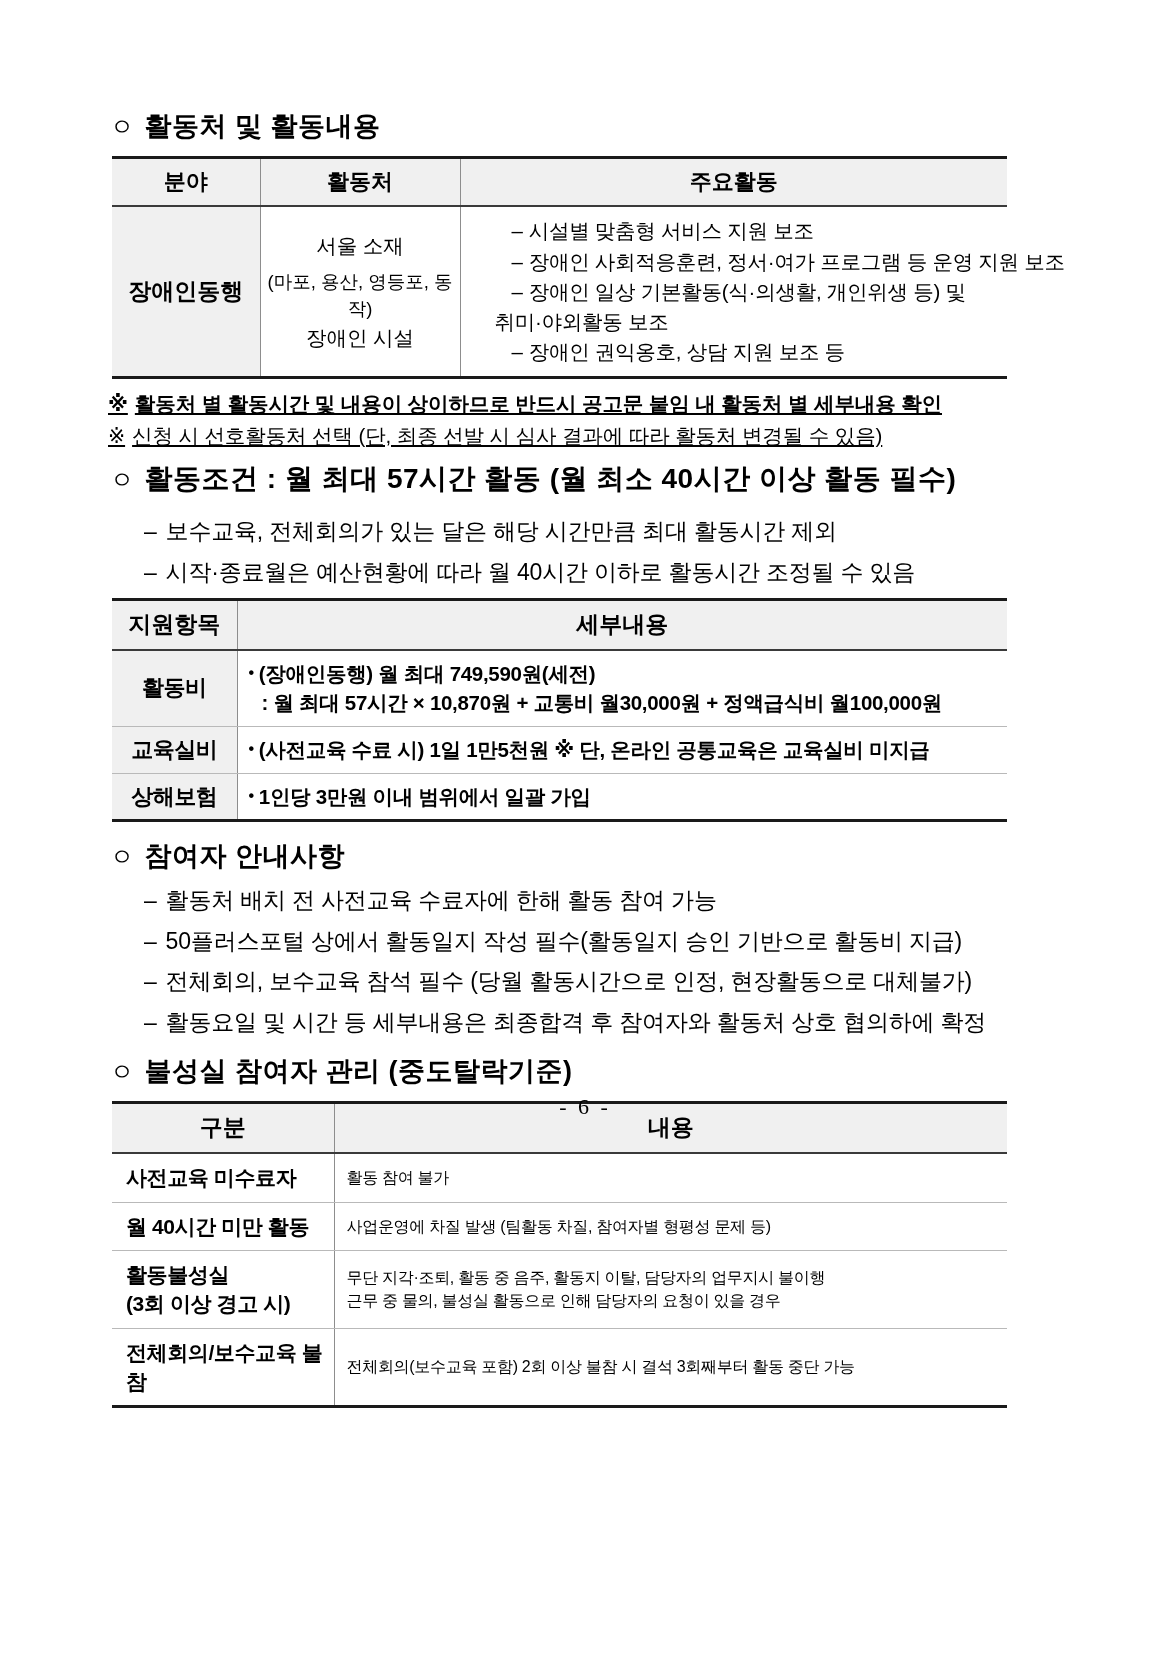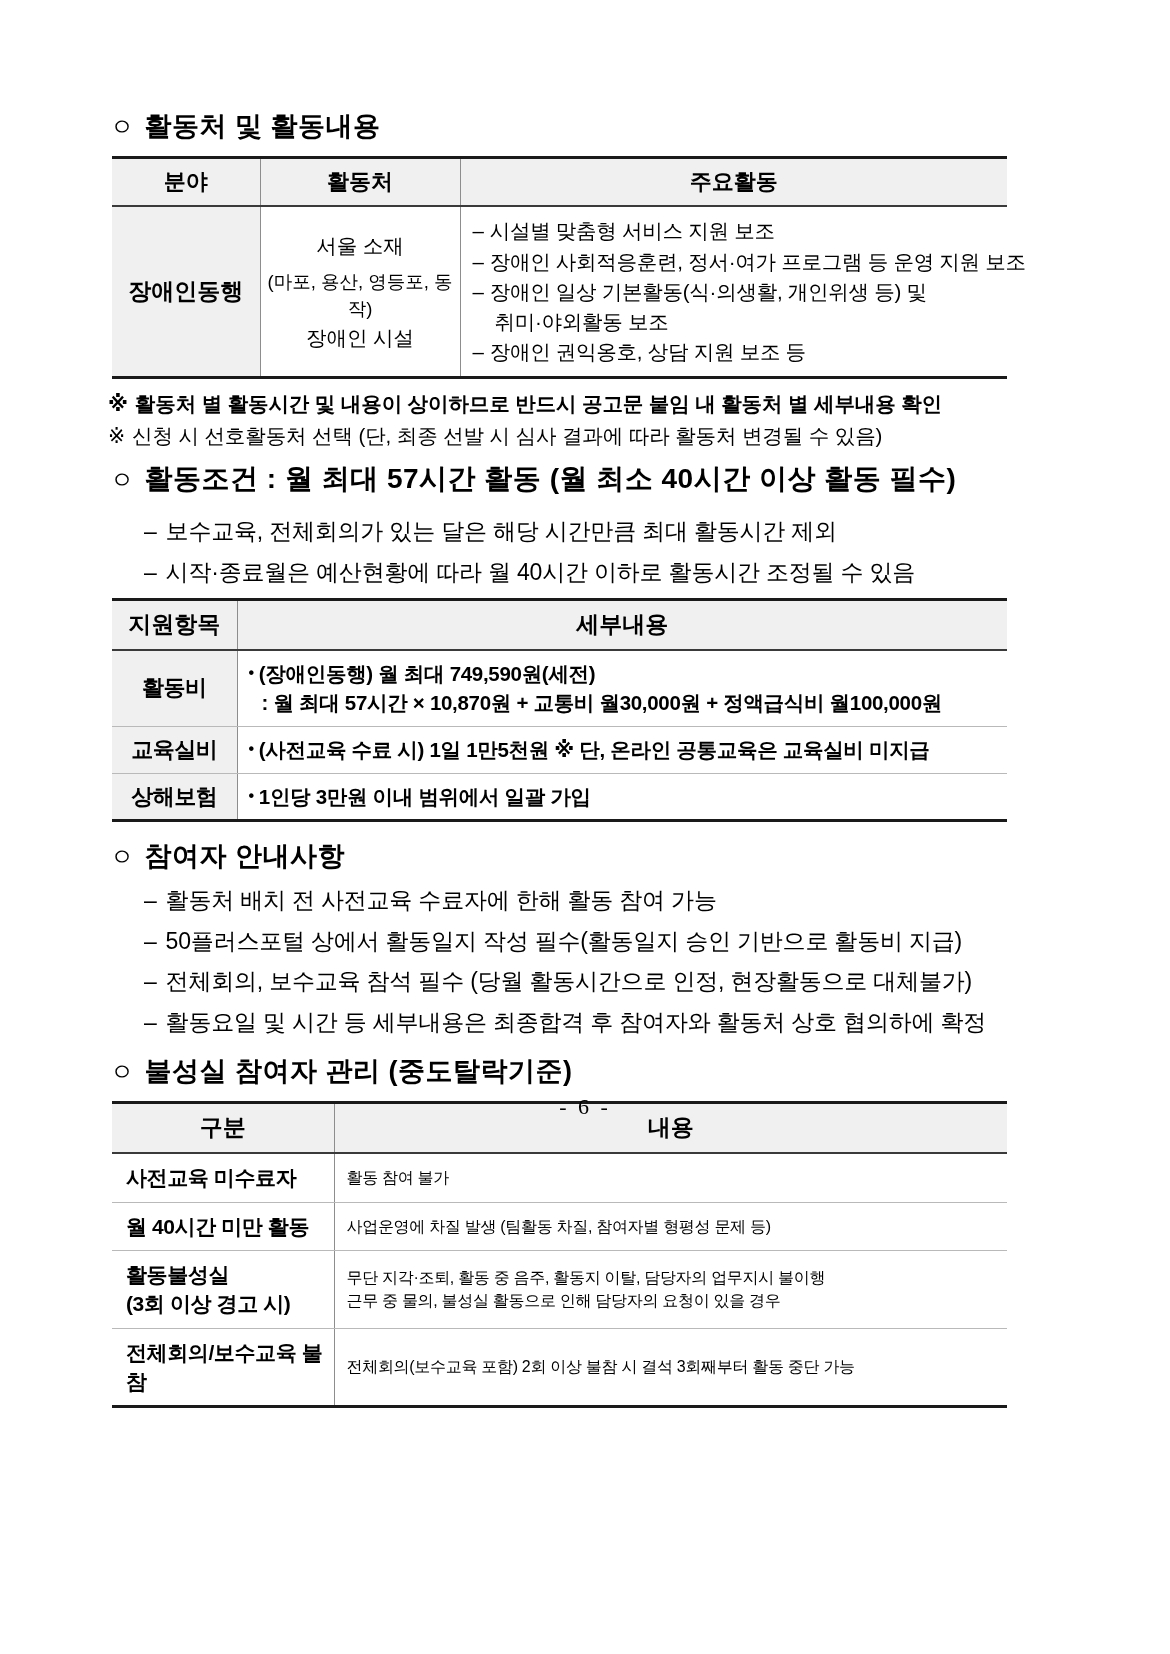--- a/index.html
+++ b/index.html
@@ -42,20 +42,21 @@
     margin-left: 10px;
   }
 
   
   .note {
     font-size: 20.5px;
     line-height: 1.45;
     margin: 0 0 2px 8px;
     white-space: nowrap;
     letter-spacing: -0.1px;
+    text-decoration: underline;
   }
   .note.strong { font-weight: bold; font-size: 20.5px; }
   .note .mk { margin-right: 7px; }
 
   
   .dash {
     font-size: 23px;
     line-height: 1.38;
     margin: 0 0 9px 44px;
     white-space: nowrap;
@@ -109,21 +110,21 @@
     line-height: 1.45;
     padding: 6px 2px;
   }
   .t1 td.place .small { font-size: 18.5px; margin-top: 8px; }
   .t1 td.acts {
     padding: 9px 10px 9px 12px;
     font-size: 20.5px;
     line-height: 1.47;
     letter-spacing: -0.25px;
   }
-  .t1 td.acts .li { white-space: nowrap; }
+  .t1 td.acts .li { white-space: nowrap; margin-left: 39px; }
   .t1 td.acts .li .mk { margin-right: 6px; }
   .t1 td.acts .cont { padding-left: 22px; white-space: nowrap; }
 
   
   .t2 { margin-top: 2px; }
   .t2 col.c1 { width: 125px; }
   .t2 col.c2 { width: 770px; }
   .t2 thead th { height: 48px; font-size: 23px; }
   .t2 td.itm {
     font-size: 22px;

